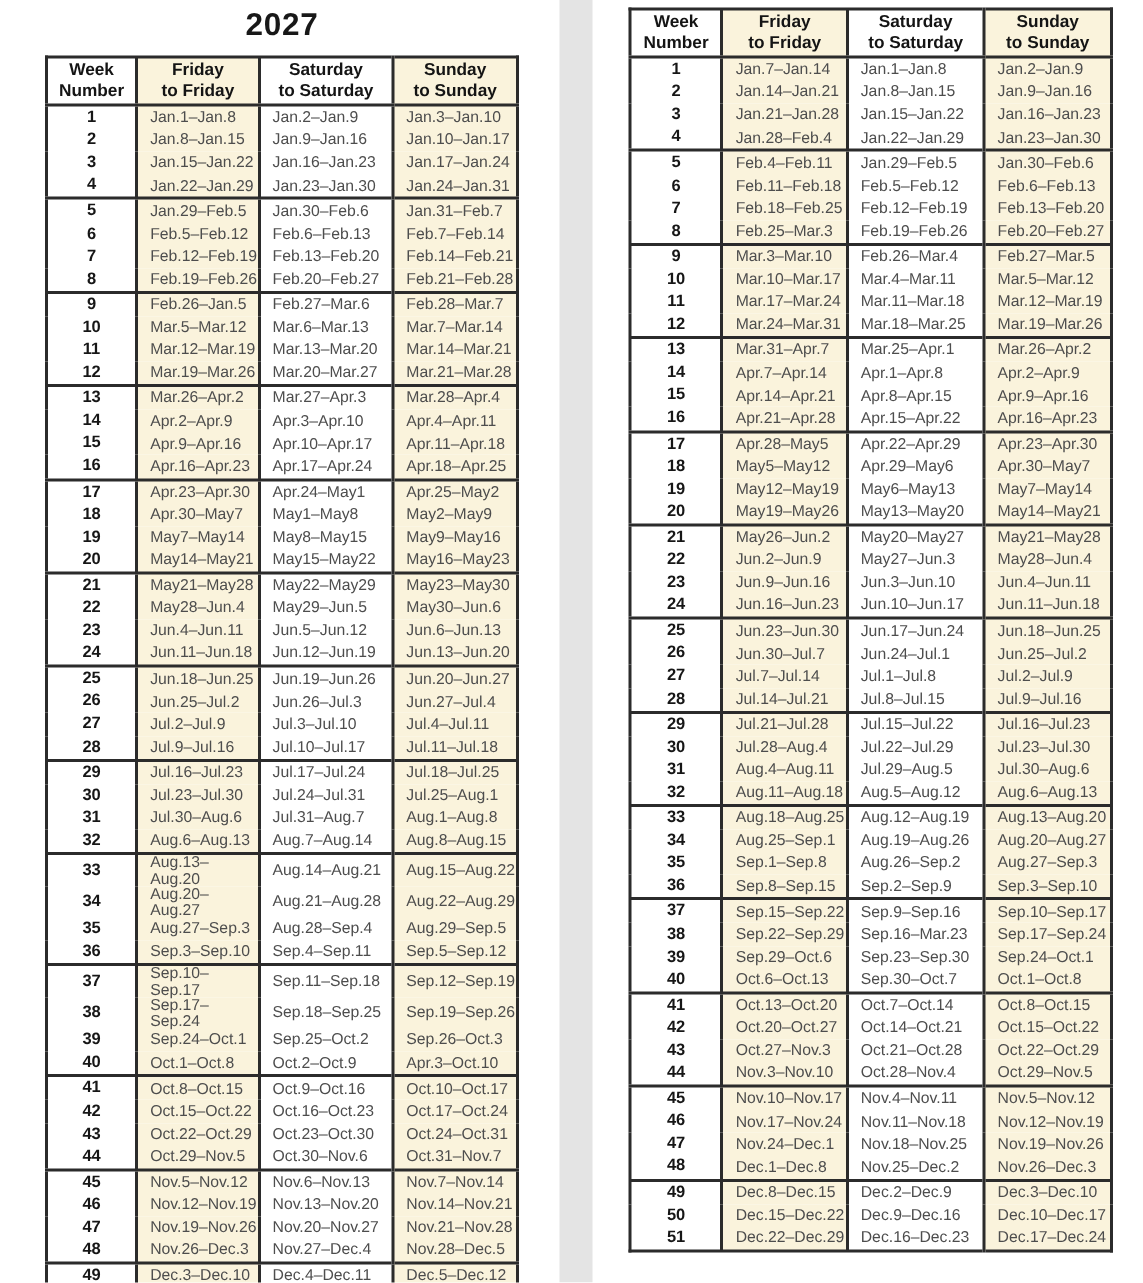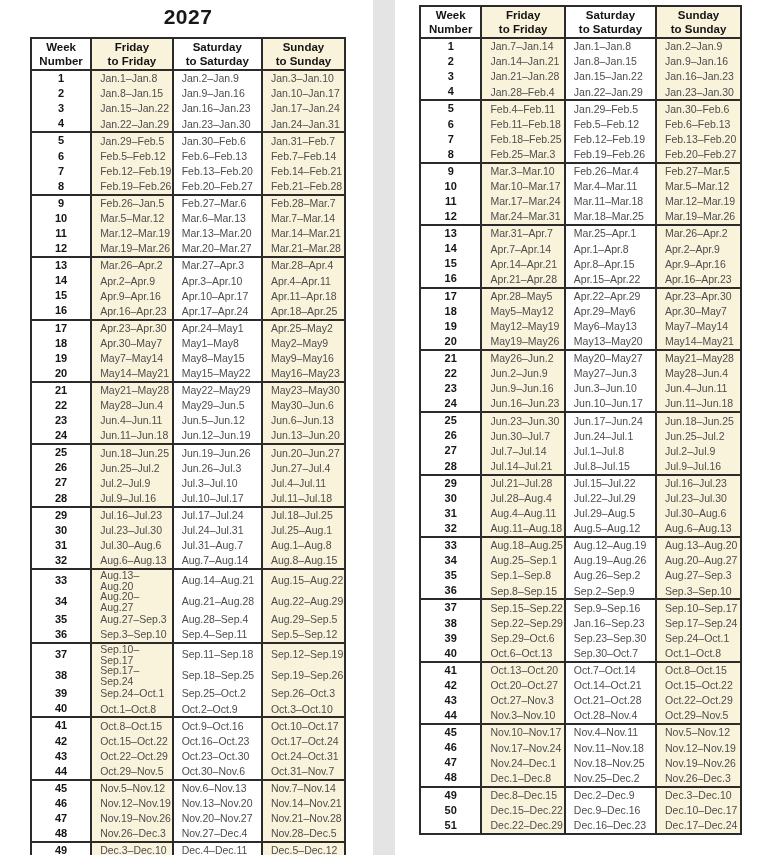--- a/index.html
+++ b/index.html
@@ -304,21 +304,21 @@
         <tr>
           <td class="c0">39</td>
           <td class="c1">Sep.24–Oct.1</td>
           <td class="c2">Sep.25–Oct.2</td>
           <td class="c3">Sep.26–Oct.3</td>
         </tr>
         <tr>
           <td class="c0">40</td>
           <td class="c1">Oct.1–Oct.8</td>
           <td class="c2">Oct.2–Oct.9</td>
-          <td class="c3">Oct.3–Oct.10</td>
+          <td class="c3">Apr.3–Oct.10</td>
         </tr>
         <tr class="blk">
           <td class="c0">41</td>
           <td class="c1">Oct.8–Oct.15</td>
           <td class="c2">Oct.9–Oct.16</td>
           <td class="c3">Oct.10–Oct.17</td>
         </tr>
         <tr>
           <td class="c0">42</td>
           <td class="c1">Oct.15–Oct.22</td>
@@ -618,21 +618,21 @@
         </tr>
         <tr class="blk">
           <td class="c0">37</td>
           <td class="c1">Sep.15–Sep.22</td>
           <td class="c2">Sep.9–Sep.16</td>
           <td class="c3">Sep.10–Sep.17</td>
         </tr>
         <tr>
           <td class="c0">38</td>
           <td class="c1">Sep.22–Sep.29</td>
-          <td class="c2">Jan.16–Sep.23</td>
+          <td class="c2">Sep.16–Mar.23</td>
           <td class="c3">Sep.17–Sep.24</td>
         </tr>
         <tr>
           <td class="c0">39</td>
           <td class="c1">Sep.29–Oct.6</td>
           <td class="c2">Sep.23–Sep.30</td>
           <td class="c3">Sep.24–Oct.1</td>
         </tr>
         <tr>
           <td class="c0">40</td>

